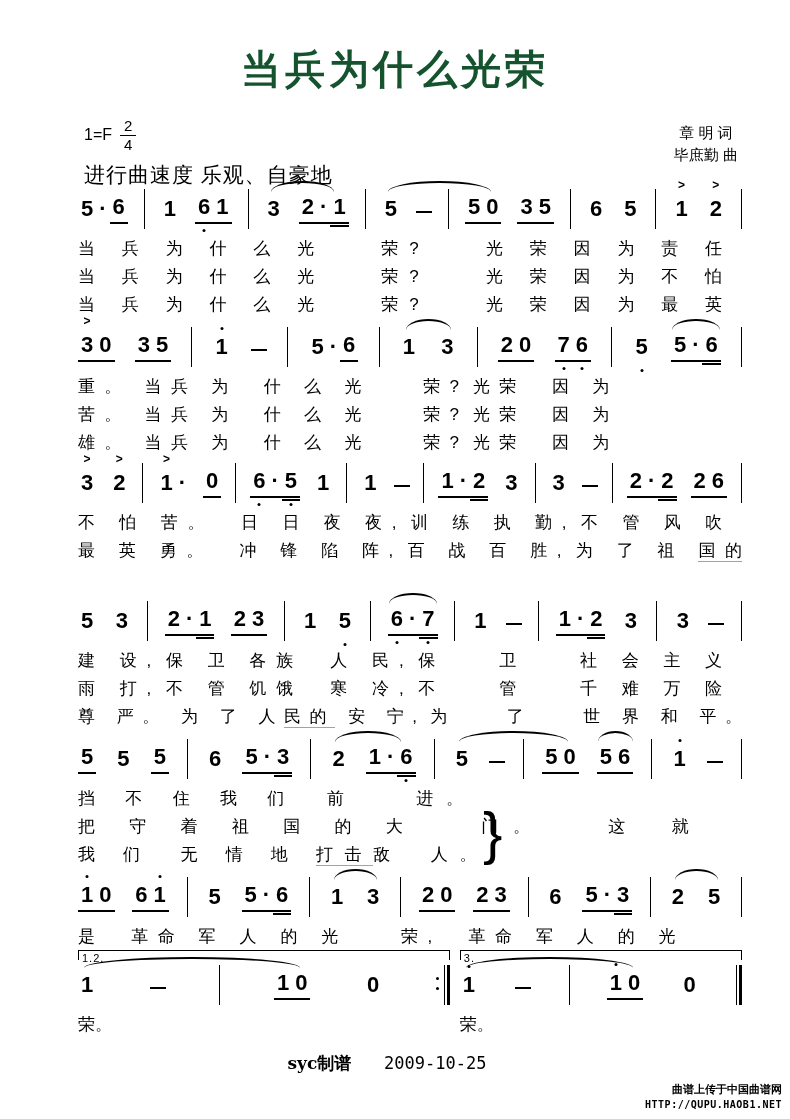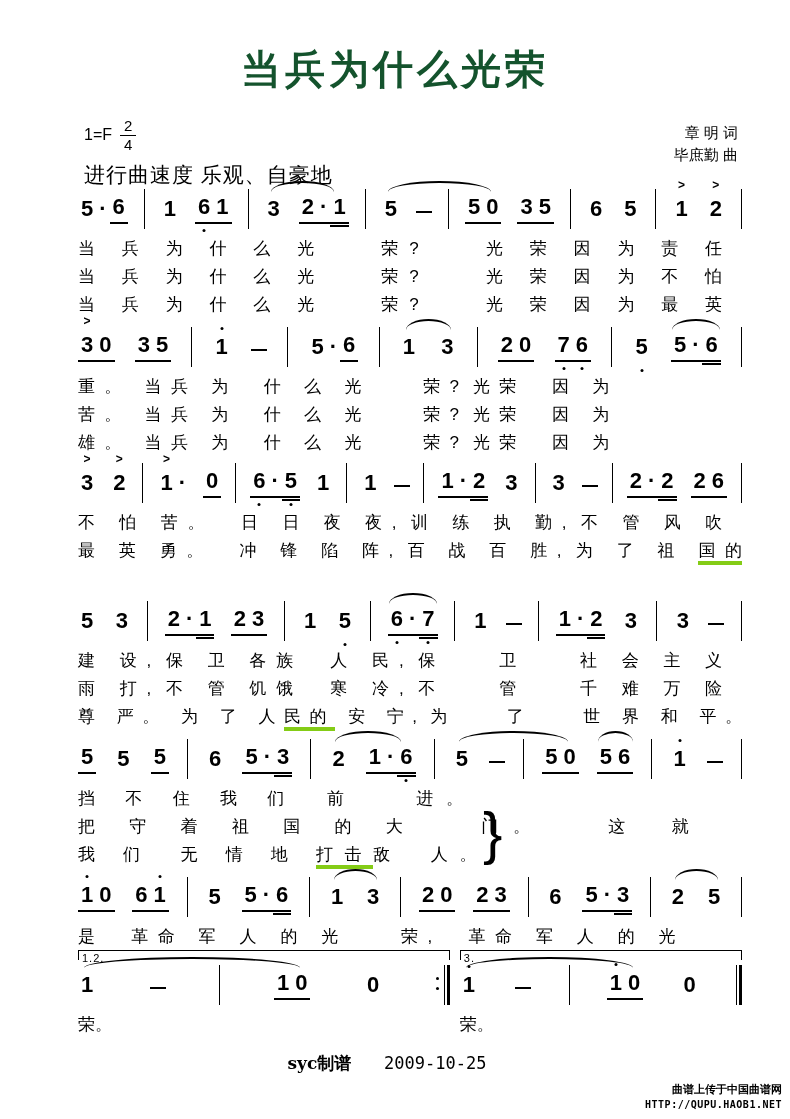--- a/index.html
+++ b/index.html
@@ -8,21 +8,21 @@
   
   .title{position:absolute;top:42px;left:0;right:0;text-align:center;
          font-family:"DejaVu Serif","Liberation Serif",serif;
          font-size:40px;font-weight:bold;letter-spacing:4px;margin:0;}
   .keyblock{position:absolute;top:118px;left:84px;font-size:16px;}
   .keysig{display:flex;align-items:center;gap:8px;font-size:16px;}
   .frac{display:inline-flex;flex-direction:column;align-items:center;line-height:1.05;font-size:15px;}
   .frac .num{border-bottom:1px solid #000;padding:0 4px 1px;}
   .frac .den{padding-top:1px;}
   .tempo{margin-top:8px;font-size:21px;letter-spacing:1px;}
-  .credits{position:absolute;top:122px;right:52px;text-align:right;font-size:15px;line-height:22px;}
+  .credits{position:absolute;top:122px;right:52px;text-align:center;font-size:15px;line-height:22px;}
   
   .system{position:absolute;left:78px;width:664px;}
   .notes-row{position:relative;height:54px;display:flex;justify-content:space-between;align-items:flex-end;}
   .grp{display:inline-flex;align-items:flex-end;}
   .unit{position:relative;display:flex;align-items:center;height:30px;margin-bottom:8px;
         padding:0 3px;font-weight:bold;font-size:22px;line-height:1;}
   .unit.u1{border-bottom:2px solid #000;}
   .unit.u2::after{content:"";position:absolute;left:0;right:0;bottom:-5px;height:2px;background:#000;}
   .acc{position:absolute;top:-15px;left:50%;transform:translateX(-50%);font-size:12px;font-weight:bold;}
   .dot{position:absolute;left:50%;transform:translateX(-50%);width:3px;height:3px;border-radius:50%;background:#000;}
@@ -31,21 +31,21 @@
   .blwrap{display:inline-flex;align-items:center;gap:2px;height:42px;margin-bottom:2px;}
   .bl{width:1px;height:40px;background:#000;display:inline-block;}
   .bl.thick{width:3px;}
   .rptdots{width:3px;height:3px;border-radius:50%;background:#000;box-shadow:0 10px 0 #000;
            display:inline-block;margin:0 3px 14px 0;}
   .dash{display:inline-block;width:16px;height:2px;background:#000;margin-bottom:19px;}
   .arc{position:absolute;top:3px;height:11px;border-top:2px solid #000;
        border-radius:60% 60% 0 0/100% 100% 0 0;}
   .lyric-row{margin-top:6px;height:22px;line-height:22px;font-size:17px;
              text-align:justify;text-align-last:justify;}
-  .lyr-u{border-bottom:4px solid #84cc16;padding-bottom:1px;}
+  .lyr-u{border-bottom:1px solid #84cc16;padding-bottom:1px;}
   .brace{position:absolute;left:405px;top:76px;font-size:58px;line-height:58px;font-weight:normal;}
   
   .endings{position:absolute;left:78px;top:950px;width:664px;display:flex;justify-content:space-between;}
   .volta{position:relative;padding-top:4px;}
   .volta::before{content:"";position:absolute;top:0;left:0;right:0;height:9px;
                  border-top:1px solid #000;border-left:1px solid #000;border-right:1px solid #000;
                  border-bottom:none;}
   .vlabel{position:absolute;top:2px;left:4px;font-size:11px;letter-spacing:1px;}
   .volta .lyric-row{text-align:left;text-align-last:left;}
   

